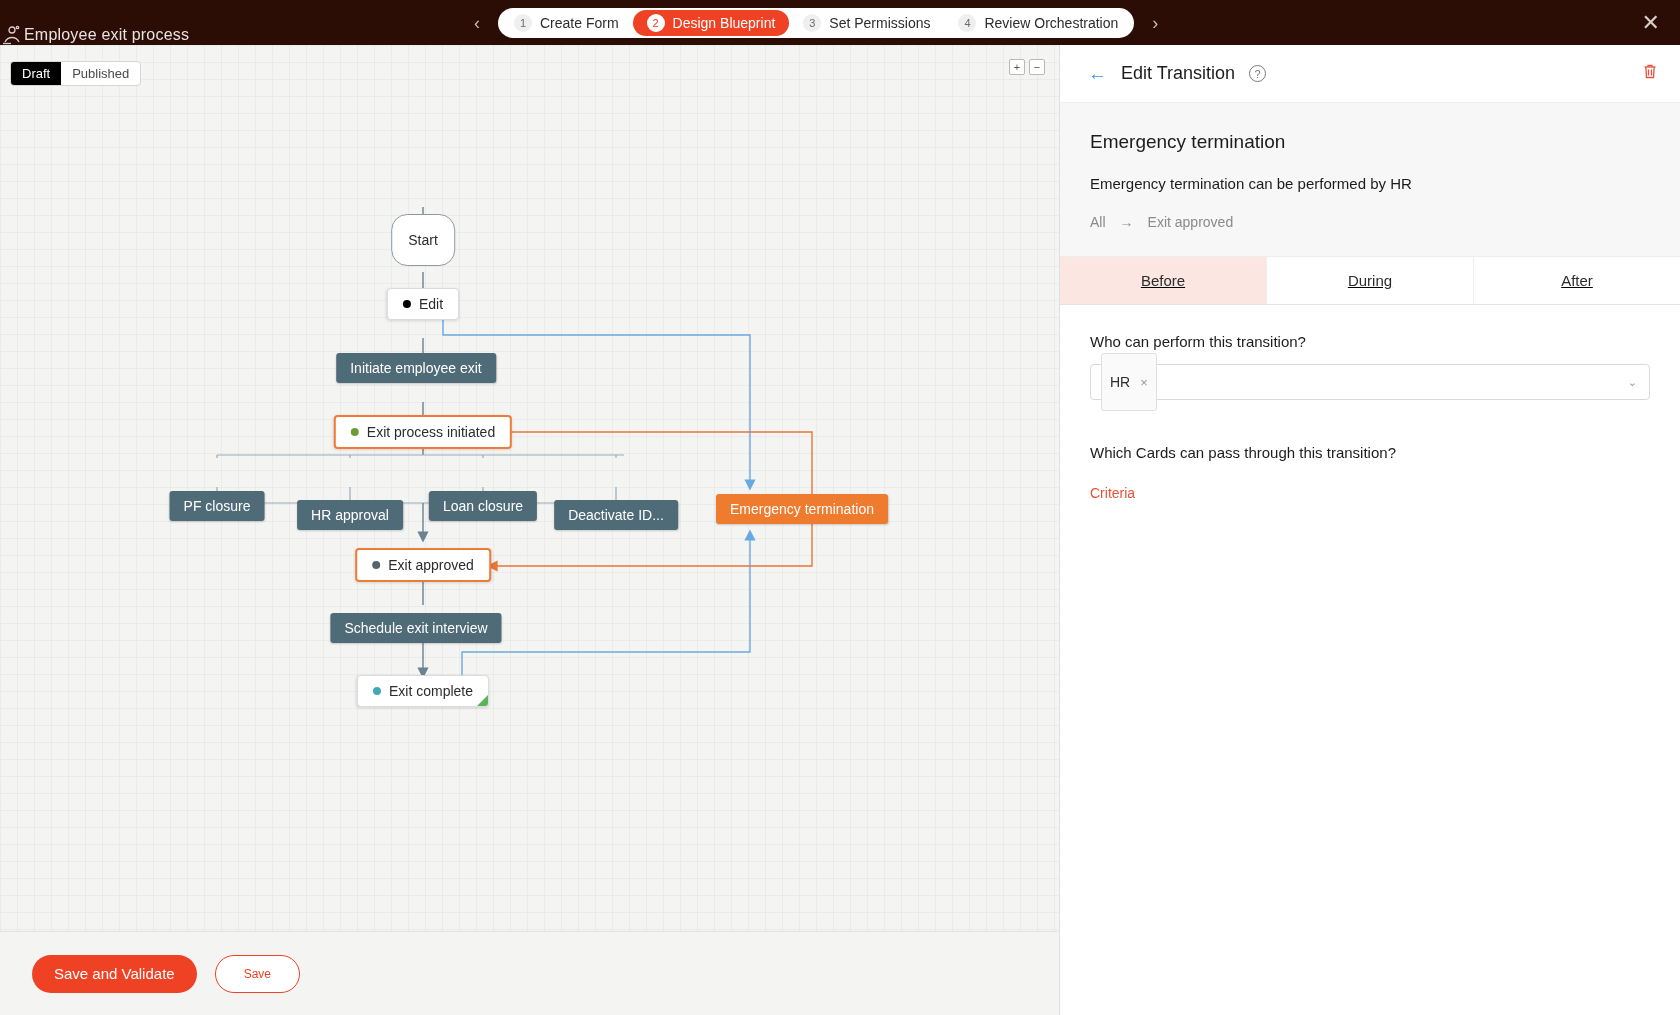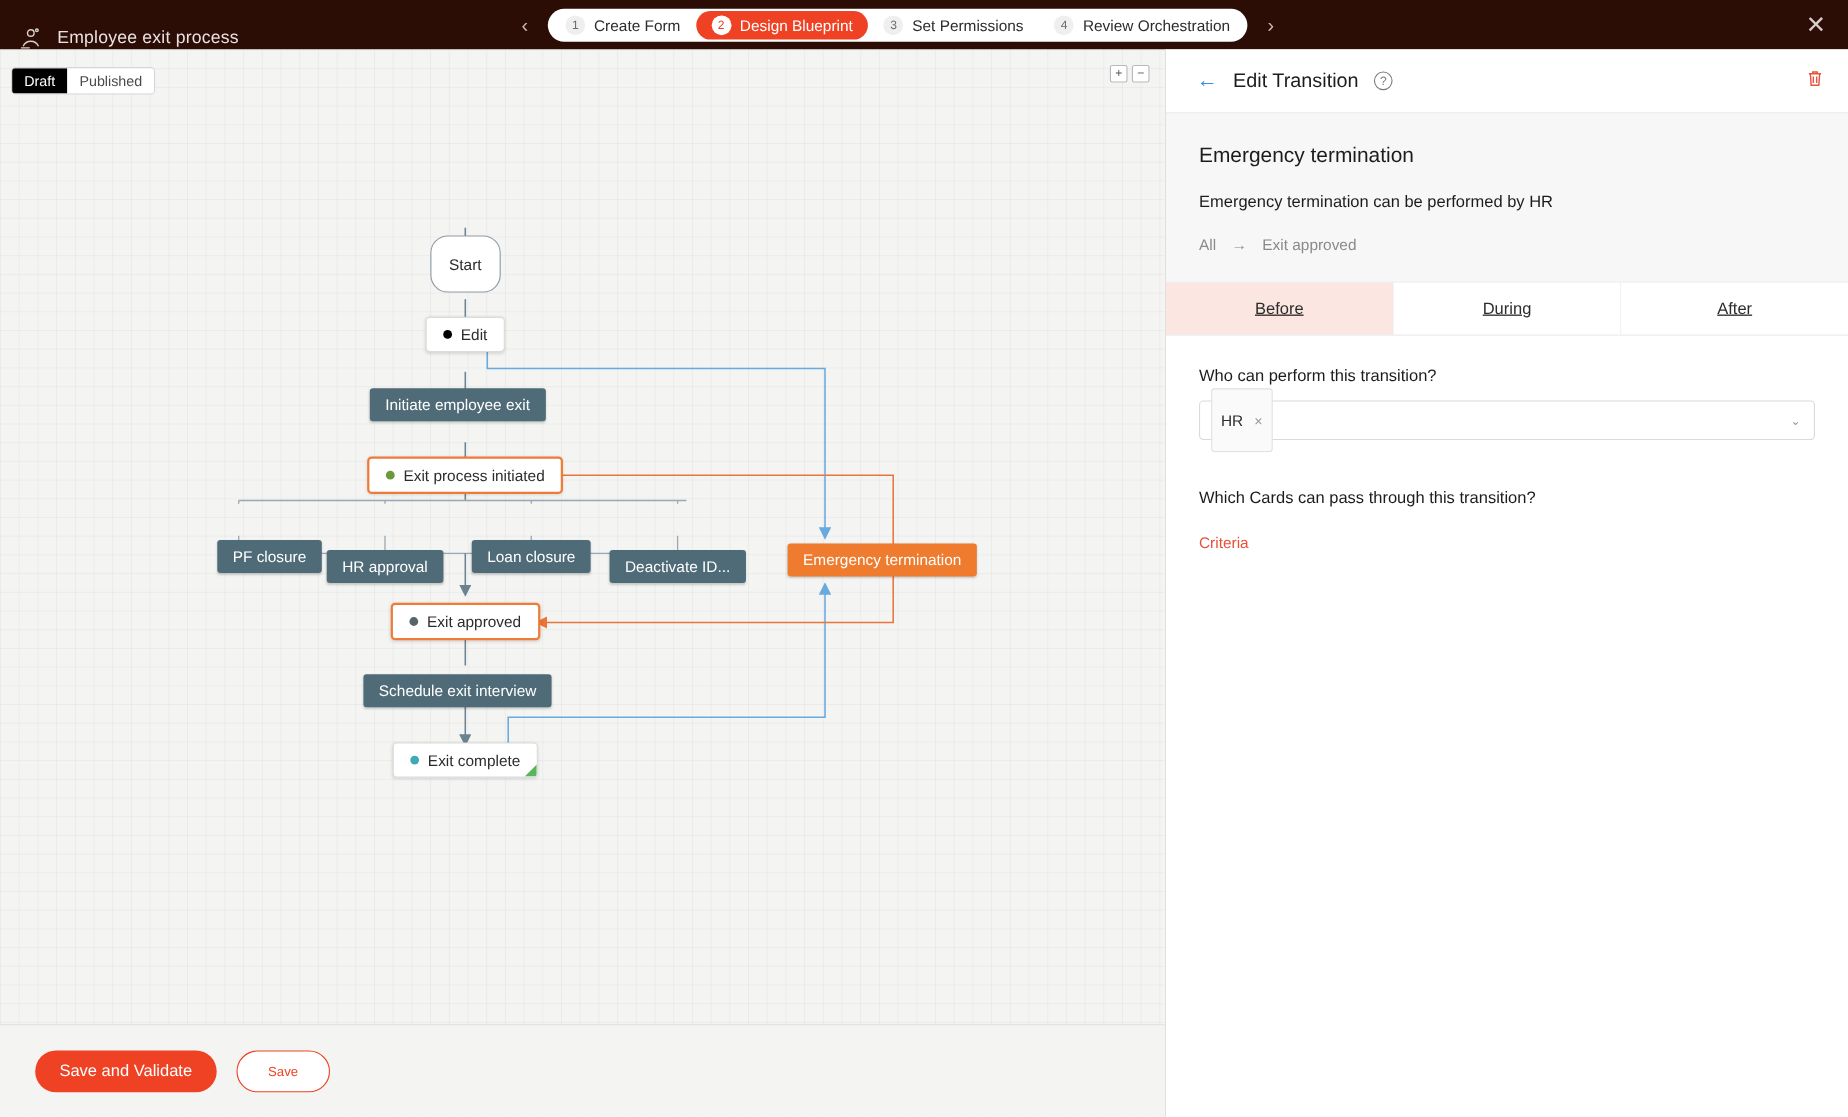--- a/index.html
+++ b/index.html
@@ -10,21 +10,21 @@
     overflow: hidden;
   }
 
   
   .topbar {
     position: absolute; top: 0; left: 0;
     width: 1680px; height: 45px;
     background: #2b0d06;
     display: flex; align-items: center;
   }
-  .topbar-left { display: flex; align-items: center; gap: 12px; padding-left: 16px; width: 470px; margin-top: 24px; }
+  .topbar-left { display: flex; align-items: center; gap: 0; width: 470px; margin-top: 24px; }
   .app-icon { width: 24px; height: 24px; display: block; }
   .app-title { color: #e9e2e0; font-size: 16px; letter-spacing: .2px; }
 
   .steps-wrap { display: flex; align-items: center; gap: 14px; }
   .chev-btn {
     color: #c9bbb7; font-size: 18px; line-height: 1;
     background: none; border: none; cursor: pointer; padding: 2px 4px;
   }
   .steps {
     display: flex; align-items: center;
@@ -294,21 +294,21 @@
 
     <div class="node node-trans" style="left:416px; top:323px;">
       <span>Initiate employee exit</span>
     </div>
 
     <div class="node node-state sel" style="left:423px; top:387px;">
       <span class="dot" style="background:#6a9a3c;"></span>
       <span>Exit process initiated</span>
     </div>
 
-    <div class="node node-trans" style="left:217px; top:461px;margin-left:28px;">
+    <div class="node node-trans" style="left:217px; top:461px;">
       <span>PF closure</span>
     </div>
     <div class="node node-trans" style="left:350px; top:470px;">
       <span>HR approval</span>
     </div>
     <div class="node node-trans" style="left:483px; top:461px;">
       <span>Loan closure</span>
     </div>
     <div class="node node-trans" style="left:616px; top:470px;">
       <span>Deactivate ID...</span>

